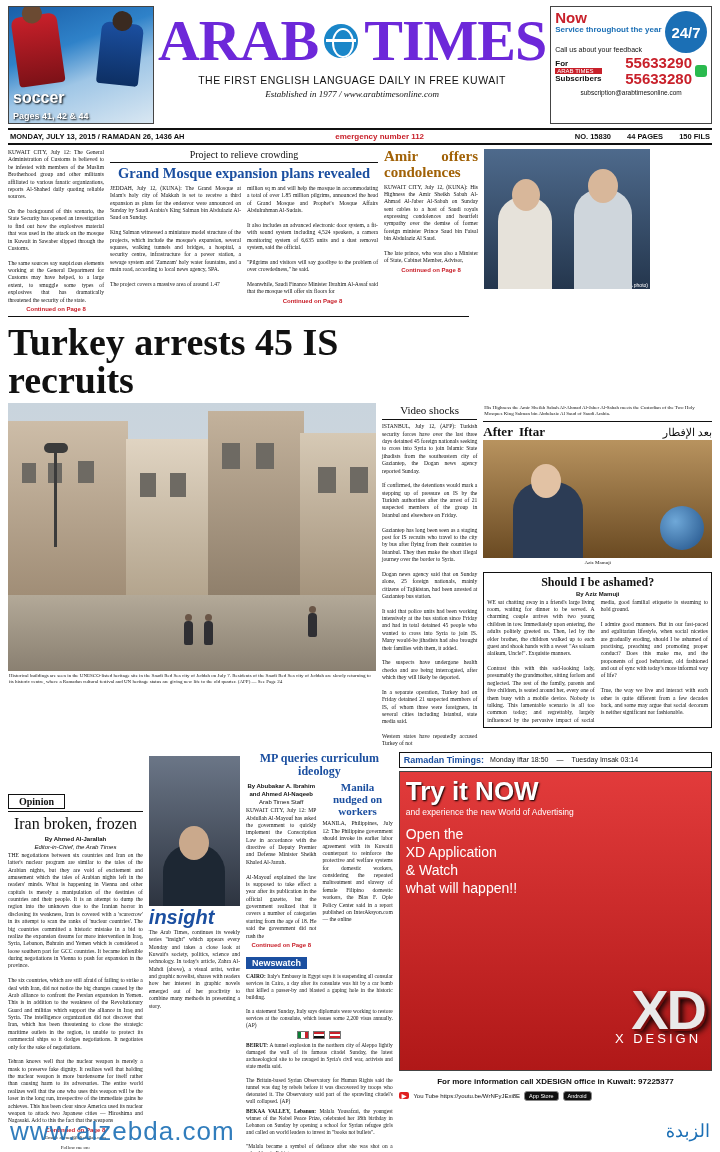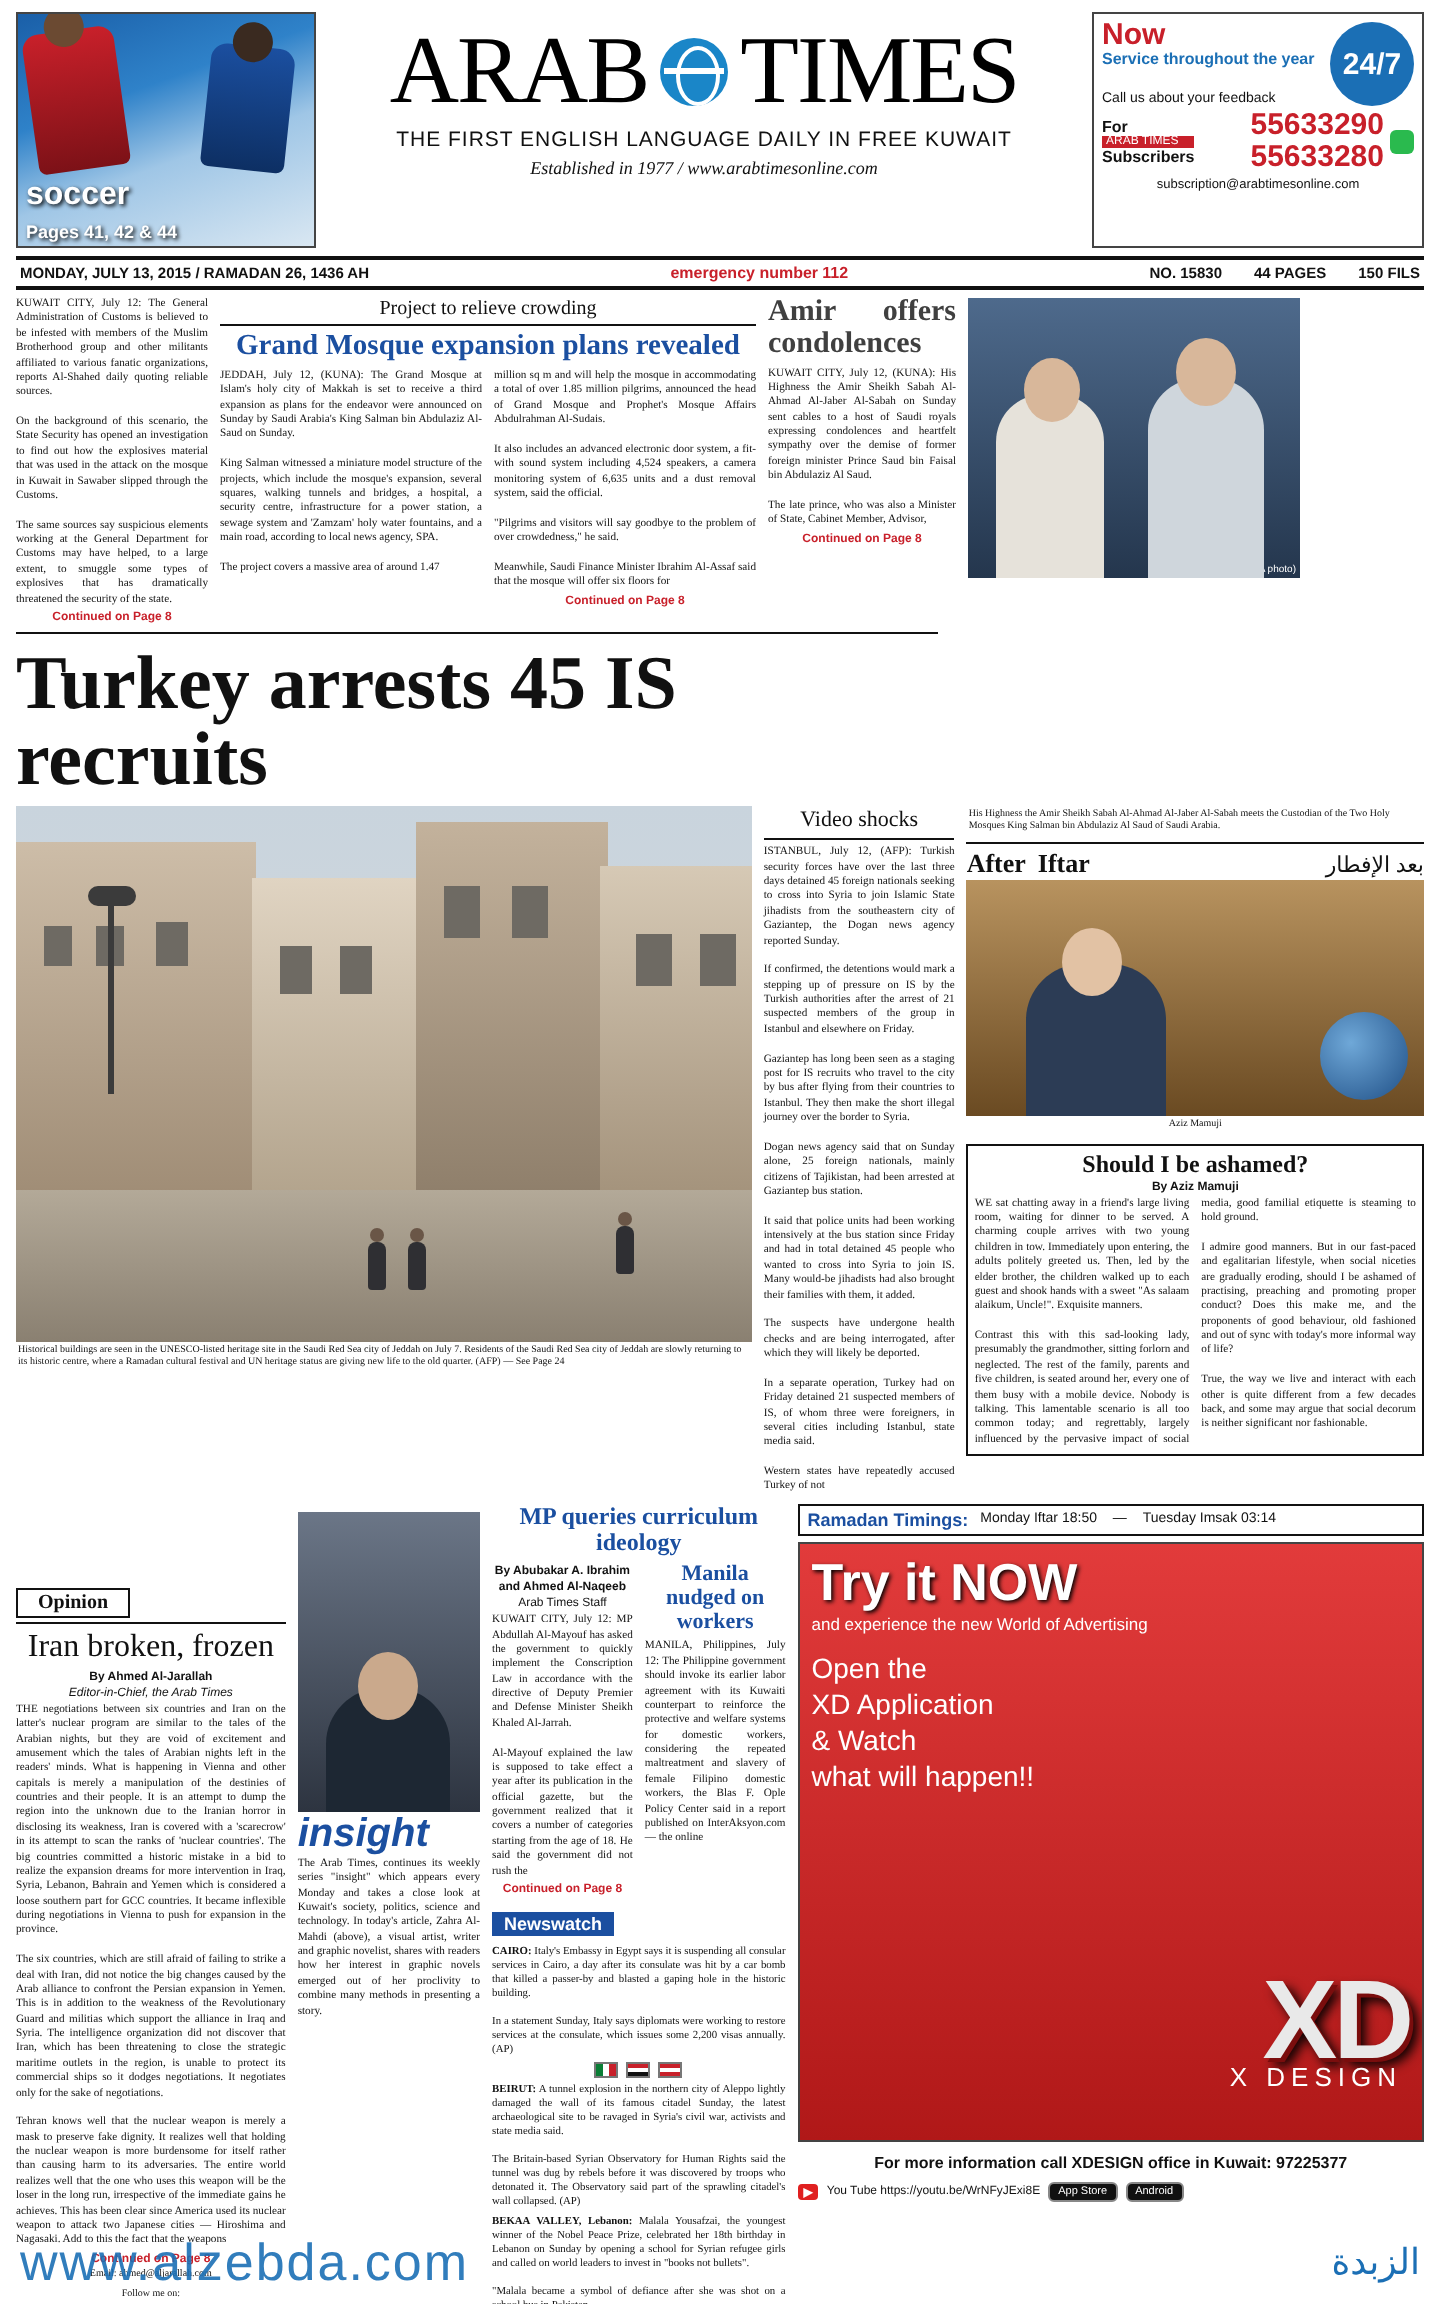--- a/index.html
+++ b/index.html
@@ -25,21 +25,21 @@
   .soccer-fig2 { position:absolute; right:12px; top:16px; width:42px; height:62px;
      background:linear-gradient(#1b4fa0,#0d2f63); border-radius:8px 8px 4px 4px; transform:rotate(6deg); }
   .soccer-fig2:after { content:""; position:absolute; left:10px; top:-12px; width:20px; height:20px; border-radius:50%; background:#3a2a20;}
   .soccer-label { position:absolute; left:4px; bottom:16px; color:#fff; font-weight:bold;
      font-family:"Liberation Sans",sans-serif; font-size:16px; text-shadow:1px 1px 2px #000; }
   .soccer-pages { position:absolute; left:4px; bottom:2px; color:#fff; font-weight:bold;
      font-family:"Liberation Sans",sans-serif; font-size:9px; text-shadow:1px 1px 2px #000; }
 
   .title-box { flex:1; text-align:center; padding-top:6px; }
   .logo-line { display:flex; align-items:center; justify-content:center; gap:6px; }
-  .logo-text { font-family:"Liberation Serif",serif; font-weight:normal; font-size:48px; letter-spacing:-1px; line-height:1; color:#000000; }
+  .logo-text { font-family:"Liberation Serif",serif; font-weight:bold; font-size:58px; letter-spacing:-1px; line-height:1; color:#6d28d9; }
   .globe { width:34px; height:34px; border-radius:50%; background:#1a86c8; position:relative; }
   .globe:before { content:""; position:absolute; left:8px; top:4px; width:18px; height:26px; border-radius:50%; border:2px solid #fff; }
   .globe:after { content:""; position:absolute; left:2px; top:15px; width:30px; height:3px; background:#fff; }
   .tagline { font-family:"Liberation Sans",sans-serif; font-size:10.5px; letter-spacing:.5px; margin-top:4px; }
   .estab { font-size:9px; font-style:italic; margin-top:3px; }
 
   .promo-box { width:166px; border:1px solid #444; background:#fff; font-family:"Liberation Sans",sans-serif; padding:3px 4px; position:relative; }
   .promo-now { color:#c8202a; font-weight:bold; font-size:15px; line-height:1; }
   .promo-sub { color:#1b6fb5; font-size:8px; font-weight:bold; }
   .promo-24 { position:absolute; right:4px; top:4px; width:42px; height:42px; border-radius:50%;
@@ -64,21 +64,21 @@
   
   .main-head { color:#c8202a; font-weight:bold; font-size:31px; text-align:center; line-height:1.05; margin:5px 0 3px; font-family:"Liberation Serif",serif; }
   .rule { border-top:1px solid #111; }
 
   
   .cols { display:flex; gap:6px; margin-top:3px; }
   .col { font-size:5.6px; line-height:1.32; text-align:justify; }
   .colhead { font-weight:bold; font-size:13px; color:#1b4fa0; line-height:1.1; margin-bottom:3px; }
   .center-sub { text-align:center; font-size:10px; margin-bottom:2px; }
   .cont { color:#c8202a; font-weight:bold; font-size:6px; text-align:center; margin-top:2px; font-family:"Liberation Sans",sans-serif;}
-  .amir-head { font-size:15px; color:#404040; font-weight:bold; line-height:1.05; margin-bottom:3px; }
+  .amir-head { font-size:15px; color:#a16207; font-weight:bold; line-height:1.05; margin-bottom:3px; }
   .cap { font-size:5px; line-height:1.25; padding:2px 1px; }
 
   
   .amir-photo { height:140px; background:linear-gradient(#4e6a8c,#24364d); position:relative; }
   .amir-photo:before { content:""; position:absolute; left:14px; bottom:0; width:54px; height:92px; background:#e6e2da; border-radius:24px 24px 0 0; }
   .amir-photo:after { content:""; position:absolute; right:18px; bottom:0; width:58px; height:100px; background:#cfd6dc; border-radius:26px 26px 0 0; }
   .amir-face1 { position:absolute; left:28px; bottom:78px; width:28px; height:32px; border-radius:50%; background:#d8b79a; z-index:2;}
   .amir-face2 { position:absolute; right:32px; bottom:86px; width:30px; height:34px; border-radius:50%; background:#d8b79a; z-index:2;}
   .kuna { position:absolute; right:2px; bottom:1px; color:#fff; font-size:5px; font-family:"Liberation Sans",sans-serif; }
 

